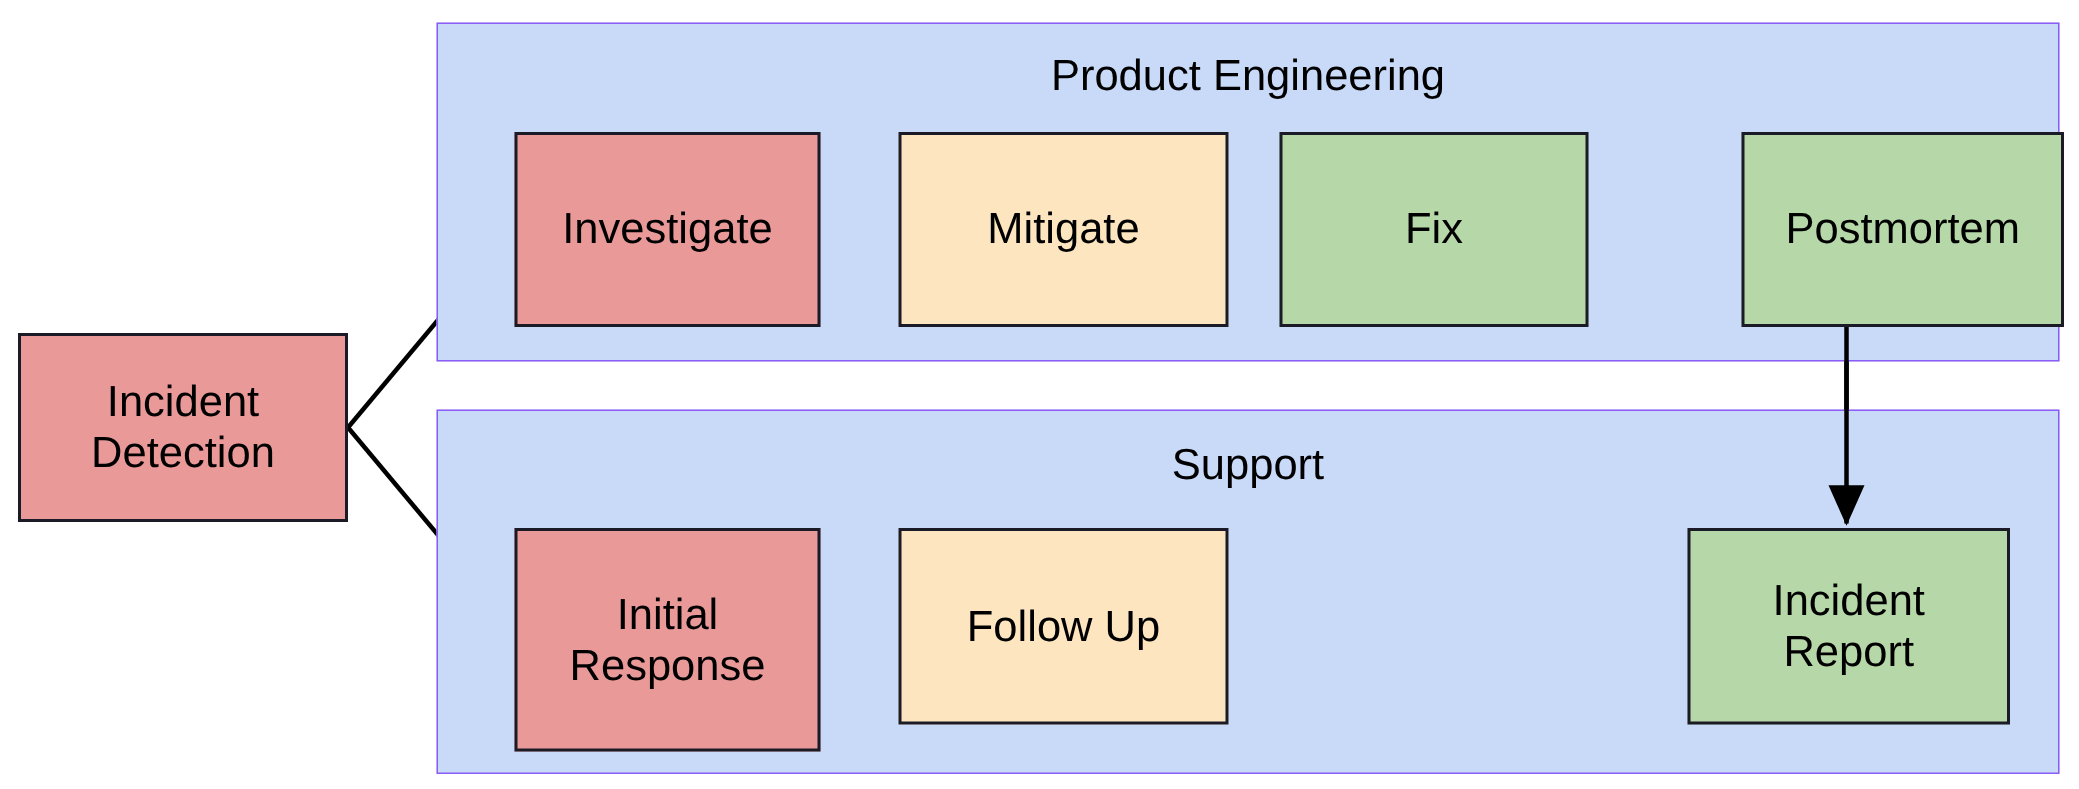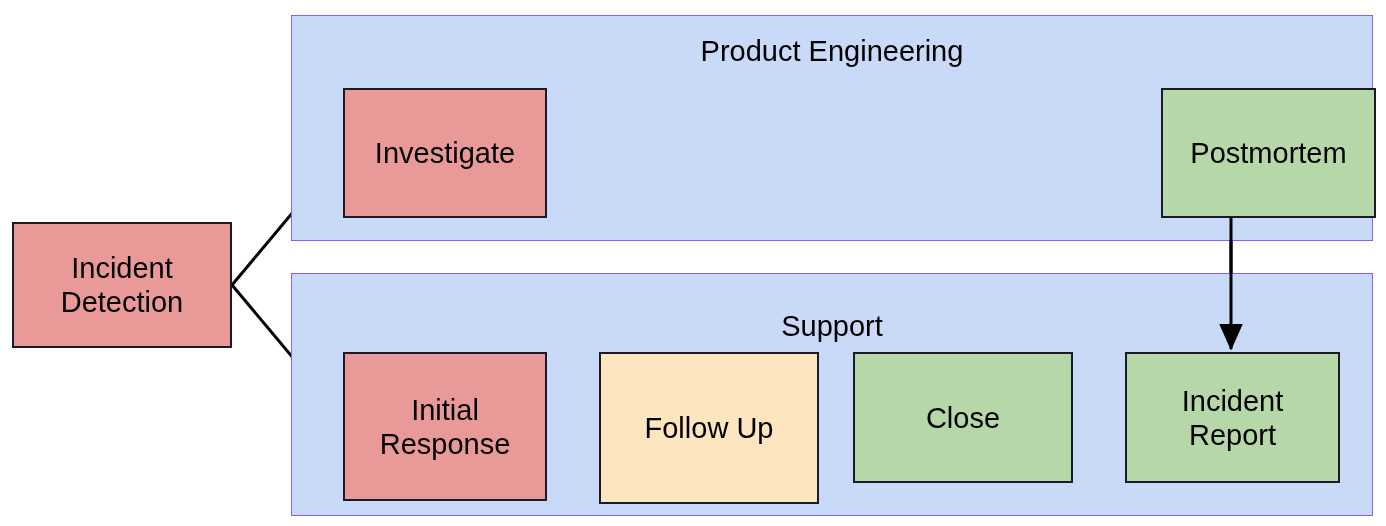--- a/index.html
+++ b/index.html
@@ -92,34 +92,35 @@
 
   <div class="node node-red" style="left:12px; top:222px; width:220px; height:126px;">Incident
 Detection</div>
 
   <div class="lane" style="left:291px; top:15px; width:1082px; height:226px;">
     <div class="lane-title" style="top:21px;">Product Engineering</div>
   </div>
 
   <div class="node node-red" style="left:343px; top:88px; width:204px; height:130px;">Investigate</div>
 
+  <div class="node node-yellow" style="left:599px; top:88px; width:220px; height:130px;">Mitigate</div>
 
+  <div class="node node-green" style="left:853px; top:88px; width:206px; height:130px;">Fix</div>
 
   <div class="node node-green" style="left:1125px; top:88px; width:215px; height:130px;margin-left:36px;">Postmortem</div>
 
   <div class="lane" style="left:291px; top:273px; width:1082px; height:243px;">
-    <div class="lane-title" style="top:22px;margin-top:16px;">Support</div>
+    <div class="lane-title" style="top:22px;">Support</div>
   </div>
 
   <div class="node node-red" style="left:343px; top:352px; width:204px; height:149px;">Initial
 Response</div>
 
-  <div class="node node-yellow" style="left:599px; top:352px; width:220px; height:152px;">Follow Up</div>
+  <div class="node node-yellow" style="left:599px; top:352px; width:220px; height:131px;">Follow Up</div>
 
-  <div class="node node-green" style="left:853px; top:352px; width:220px; height:131px;">Close</div>
 
   <div class="node node-green" style="left:1125px; top:352px; width:215px; height:131px;">Incident
 Report</div>
 
   <svg class="svg-layer" viewBox="0 0 1386 526" xmlns="http://www.w3.org/2000/svg" style="pointer-events:none;">
     <defs>
       <marker id="ah2" markerWidth="10" markerHeight="10" refX="8.5" refY="4" orient="auto" markerUnits="strokeWidth">
         <path d="M0,0 L9,4 L0,8 z" fill="#000000"></path>
       </marker>
     </defs>

